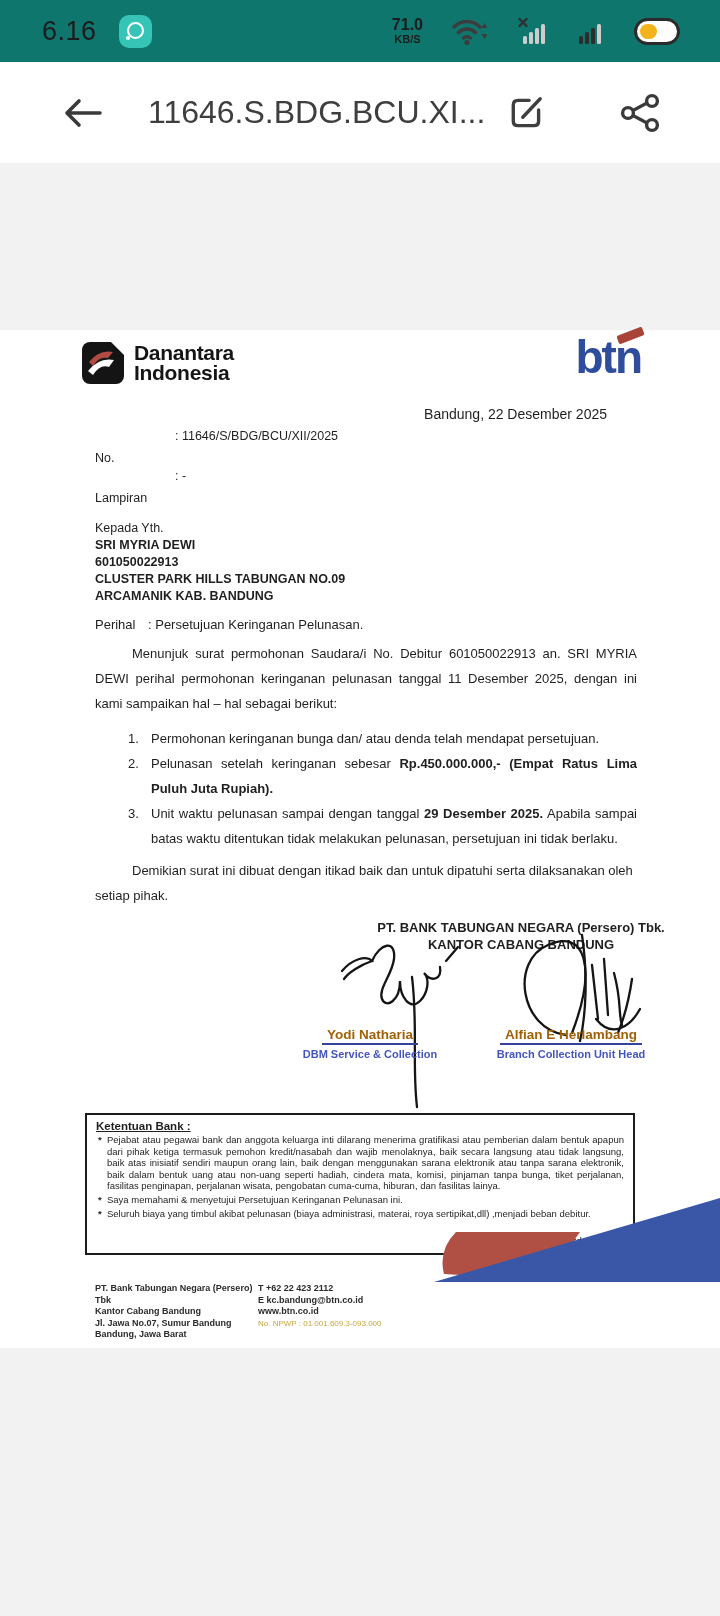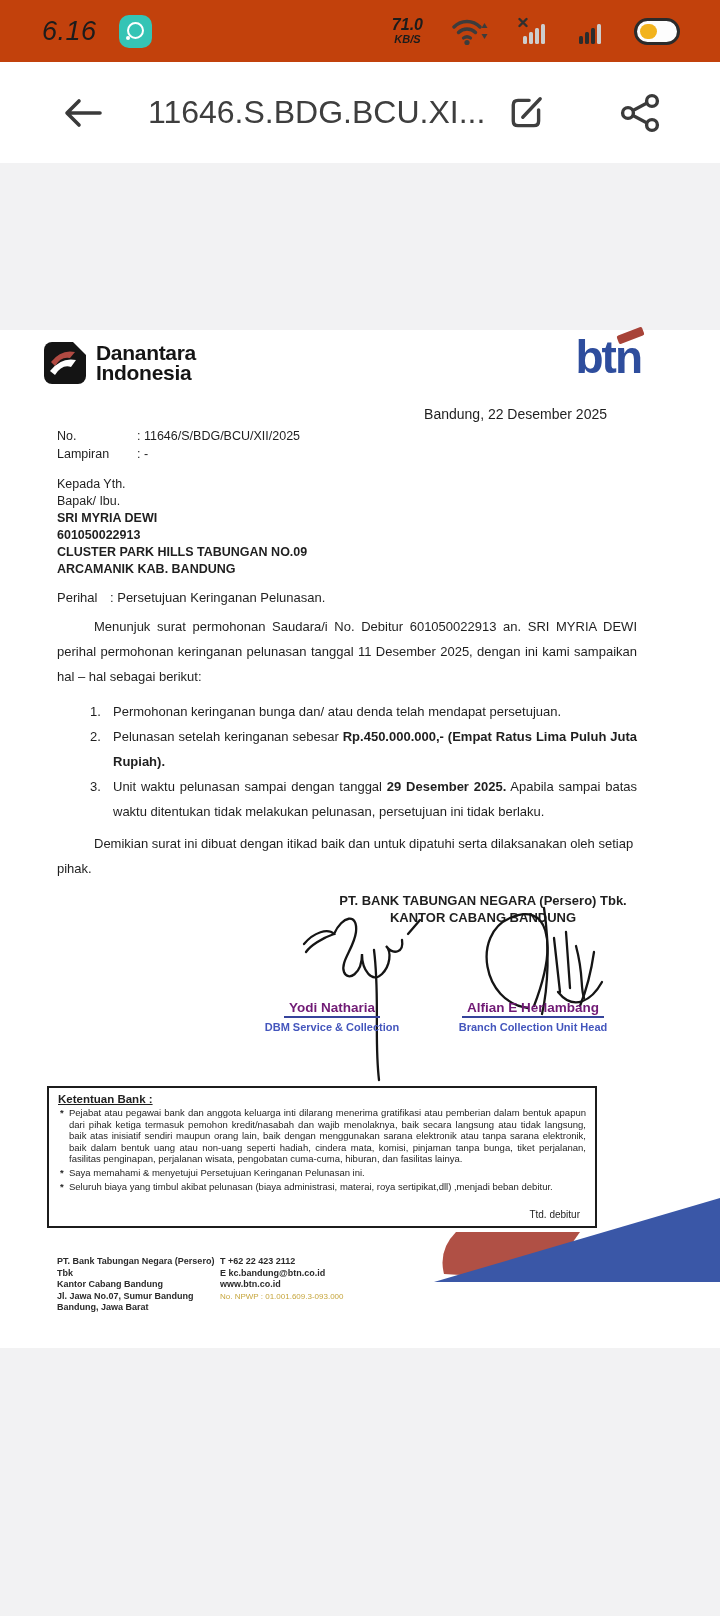--- a/index.html
+++ b/index.html
@@ -6,22 +6,22 @@
   html,body { width:720px; height:1616px; }
   body {
     font-family:"Liberation Sans", sans-serif;
     background:#f2f2f3;
     color:#1f1f1f;
     overflow:hidden;
     position:relative;
   }
   
   .statusbar {
-    height:62px; background:#c2410c;
-    display:flex; align-items:center; padding:0 40px 0 42px;font-style:italic;
+    height:62px; background:#0f766e;
+    display:flex; align-items:center; padding:0 40px 0 42px;
   }
   .sb-time { font-size:27px; color:#1c1c1c; letter-spacing:0.5px; }
   .sb-appicon {
     width:33px; height:33px; border-radius:10px; background:#35c4b5;
     margin-left:22px; position:relative;
   }
   .sb-appicon::after {
     content:""; position:absolute; left:8px; top:7px; width:13px; height:13px;
     border:2.5px solid #fff; border-radius:50%;
   }
@@ -51,36 +51,36 @@
     white-space:nowrap; overflow:hidden;
   }
   .icon-btn { background:none; border:none; padding:0; cursor:pointer; display:flex; }
   .ab-edit { margin-right:74px; }
   
   .canvas { position:absolute; left:0; top:163px; right:0; bottom:0; background:#f2f2f3; }
   .page {
     position:absolute; left:0; top:167px; width:720px; height:1018px;
     background:#ffffff; position:absolute; overflow:visible;
   }
-  .doc { padding:8px 83px 0 57px; font-size:13px; }
+  .doc { padding:8px 83px 0 95px; font-size:13px; }
   
   .logo-row { display:flex; justify-content:space-between; align-items:flex-start; height:66px; margin-top:2px; }
   .dan-logo { display:flex; align-items:center; gap:9px; margin-left:-14px; }
   .dan-text { font-weight:bold; font-size:21px; line-height:20px; color:#151515; letter-spacing:-0.3px; }
   .btn-logo { position:relative; margin-top:-6px; margin-right:-4px;margin-left:32px; }
   .btn-word { font-size:46px; font-weight:800; color:#2e4d9d; letter-spacing:-2px; line-height:1; }
   .btn-accent {
     position:absolute; right:-3px; top:-3px; width:27px; height:9px;
     background:#a84338; border-radius:2px; transform:rotate(-21deg);
   }
   
   .date-row { text-align:right; padding-right:30px; font-size:14px; }
   .meta { margin-top:5px; font-size:12.5px; line-height:18px; }
   .meta-row { display:flex; }
-  .meta-label { width:80px; flex:none; }
+  .meta-label { width:80px; flex:none;margin-top:22px; }
   
   .recipient { margin-top:13px; font-size:12.5px; line-height:17px; }
   .recipient .b { font-weight:bold; }
   .subject { display:flex; margin-top:12px; font-weight:normal; font-size:13px; }
   .subject .lab { width:53px; flex:none; }
   
   .opening { margin-top:9px; line-height:25px; text-align:justify; text-indent:37px; }
   .items { margin-top:10px; }
   .item { display:flex; line-height:25px; margin-left:33px; }
   .item-no { width:23px; flex:none; }
@@ -88,21 +88,21 @@
   .closing { margin-top:7px; line-height:25px; text-indent:37px; }
   .bold { font-weight:bold; }
   
   .sig-area { position:relative; height:190px; width:720px; margin-left:-95px; margin-top:7px; }
   .company { position:absolute; left:375px; top:4px; width:292px; text-align:center; font-weight:bold; font-size:13px; line-height:17px; }
   .sig-svg { position:absolute; left:0; top:0; width:720px; height:200px; overflow:visible; pointer-events:none; }
   .signer { position:absolute; text-align:center; }
   .signer-left { left:293px; top:112px; width:154px; }
   .signer-right { left:483px; top:112px; width:176px; }
   .signer .name {
-    display:inline-block; font-size:13.5px; font-weight:bold; color:#701a75;
+    display:inline-block; font-size:13.5px; font-weight:bold; color:#a16207;
     border-bottom:2px solid #35439b; padding:0 5px 1px;
   }
   .signer .role { font-size:11px; font-weight:bold; color:#4456bd; margin-top:3px; }
   
   .terms-box {
     width:550px; margin-left:-10px; margin-top:8px;
     border:2px solid #1c1c1c; padding:5px 9px 6px;
   }
   .terms-head { font-size:11.5px; font-weight:bold; text-decoration:underline; }
   .t-bullet { position:relative; padding-left:11px; font-size:9.5px; line-height:11.6px; text-align:justify; margin-top:2px; }
@@ -206,21 +206,20 @@
           <span>: 11646/S/BDG/BCU/XII/2025</span>
         </div>
         <div class="meta-row">
           <span class="meta-label">Lampiran</span>
           <span>: -</span>
         </div>
       </div>
 
       <div class="recipient">
         <div>Kepada Yth.</div>
-        <div>Bapak/ Ibu.</div>
         <div class="b">SRI MYRIA DEWI</div>
         <div class="b">601050022913</div>
         <div class="b">CLUSTER PARK HILLS TABUNGAN NO.09</div>
         <div class="b">ARCAMANIK KAB. BANDUNG</div>
       </div>
 
       <div class="subject">
         <span class="lab">Perihal</span>
         <span>: Persetujuan Keringanan Pelunasan.</span>
       </div>

